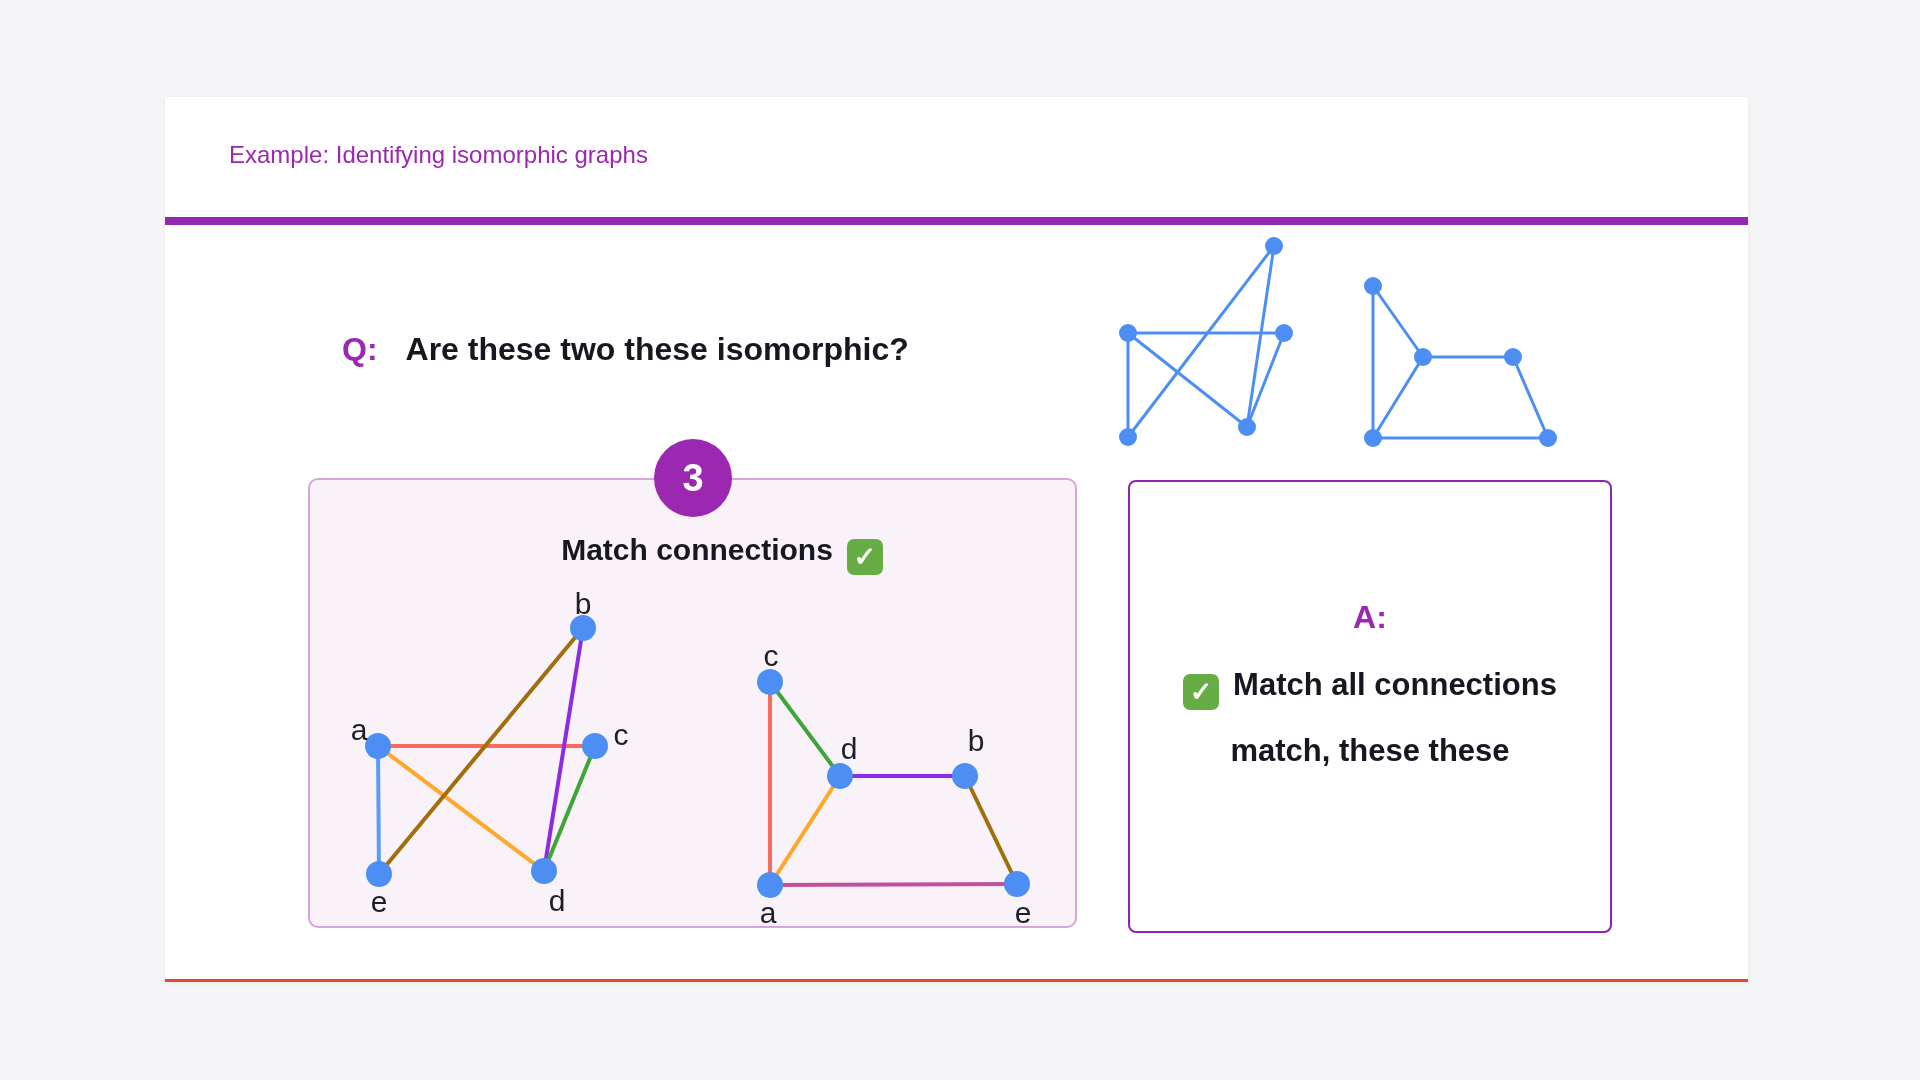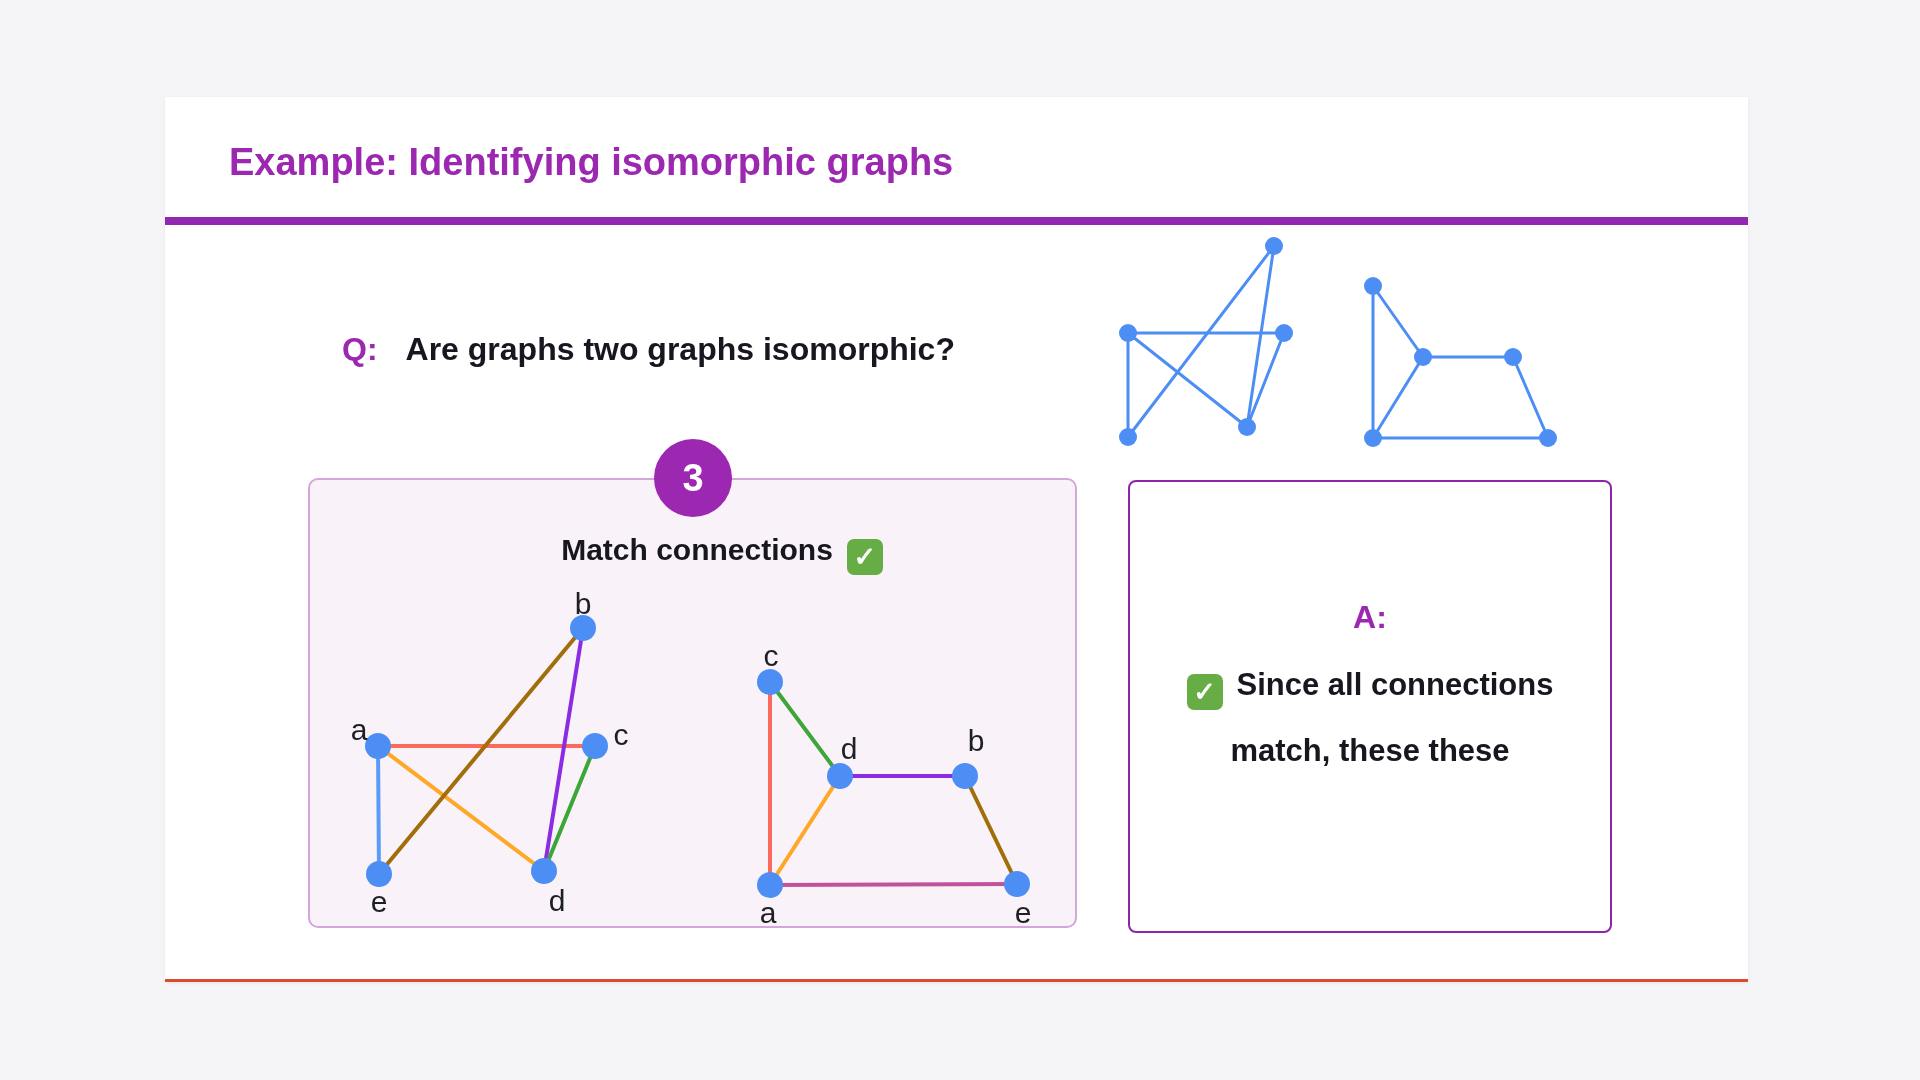--- a/index.html
+++ b/index.html
@@ -14,21 +14,21 @@
 
   .card {
     position:absolute; left:165px; top:97px; width:1583px; height:885px;
     background:#ffffff;
     border-bottom:3px solid var(--underline, #DC4B2B);
     box-shadow:0 1px 4px rgba(0,0,0,0.06);
   }
 
   .title {
     position:absolute; left:229px; top:141px;
-    font-size:38px; font-weight:700; color:var(--accent, #9C27B0);
+    font-size:24px; font-weight:400; color:var(--accent, #9C27B0);
     letter-spacing:0px;
   }
 
   .divider {
     position:absolute; left:165px; top:217px; width:1583px; height:8px;
     background:var(--divider, #9228B2);
   }
 
   .q-row {
     position:absolute; left:342px; top:331px;
@@ -93,21 +93,21 @@
 
 <div class="frame">
 
   <div class="card"></div>
 
   <h1 class="title">Example: Identifying isomorphic graphs</h1>
 
   <div class="divider"></div>
 
   <div class="q-row">
-    <span class="q-label">Q:</span><span>Are graphs two graphs isomorphic?</span>
+    <span class="q-label">Q:</span><span>Are these two these isomorphic?</span>
   </div>
 
   <svg id="svg-question-left" class="graph-svg">
       <line x1="22" y1="109" x2="178" y2="109" stroke="#4D8EF4" stroke-width="3" stroke-linecap="round"></line>
       <line x1="22" y1="109" x2="22" y2="213" stroke="#4D8EF4" stroke-width="3" stroke-linecap="round"></line>
       <line x1="22" y1="109" x2="141" y2="203" stroke="#4D8EF4" stroke-width="3" stroke-linecap="round"></line>
       <line x1="168" y1="22" x2="22" y2="213" stroke="#4D8EF4" stroke-width="3" stroke-linecap="round"></line>
       <line x1="168" y1="22" x2="141" y2="203" stroke="#4D8EF4" stroke-width="3" stroke-linecap="round"></line>
       <line x1="178" y1="109" x2="141" y2="203" stroke="#4D8EF4" stroke-width="3" stroke-linecap="round"></line>
       <circle cx="168" cy="22" r="9" fill="#4D8EF4"></circle>
@@ -171,18 +171,18 @@
       <text x="231" y="111" text-anchor="middle" class="node-label">b</text>
       <circle cx="25" cy="245" r="13" fill="#4D8EF4"></circle>
       <text x="23" y="283" text-anchor="middle" class="node-label">a</text>
       <circle cx="272" cy="244" r="13" fill="#4D8EF4"></circle>
       <text x="278" y="283" text-anchor="middle" class="node-label">e</text>
     </svg>
 
   <div class="answer-box">
     <div class="answer-label">A:</div>
     <div class="answer-lines">
-      <div><span class="check-badge">✓</span><span>Since all connections</span></div>
+      <div><span class="check-badge">✓</span><span>Match all connections</span></div>
       <div>match, these these</div>
     </div>
   </div>
 
 </div>
 
 </body></html>

